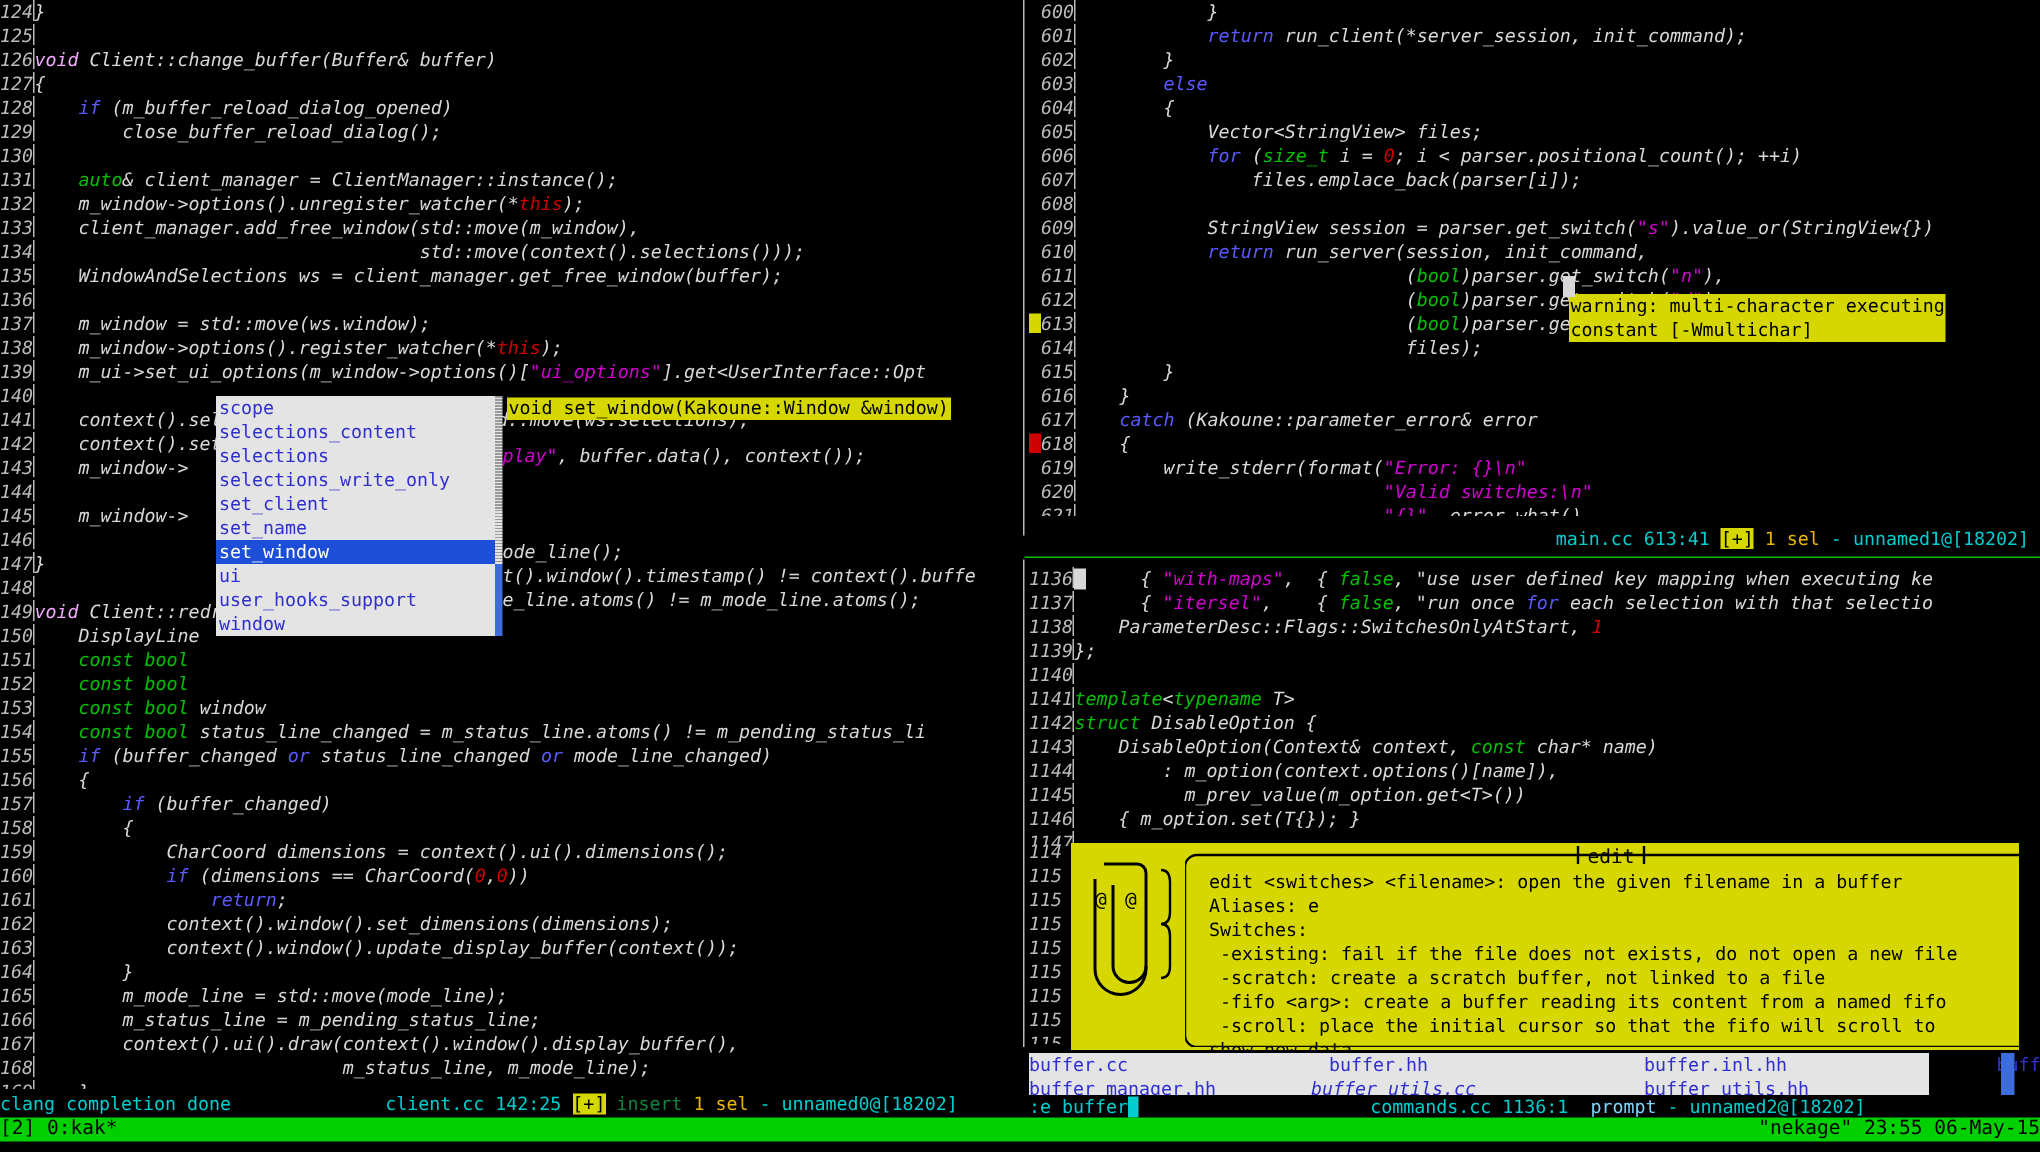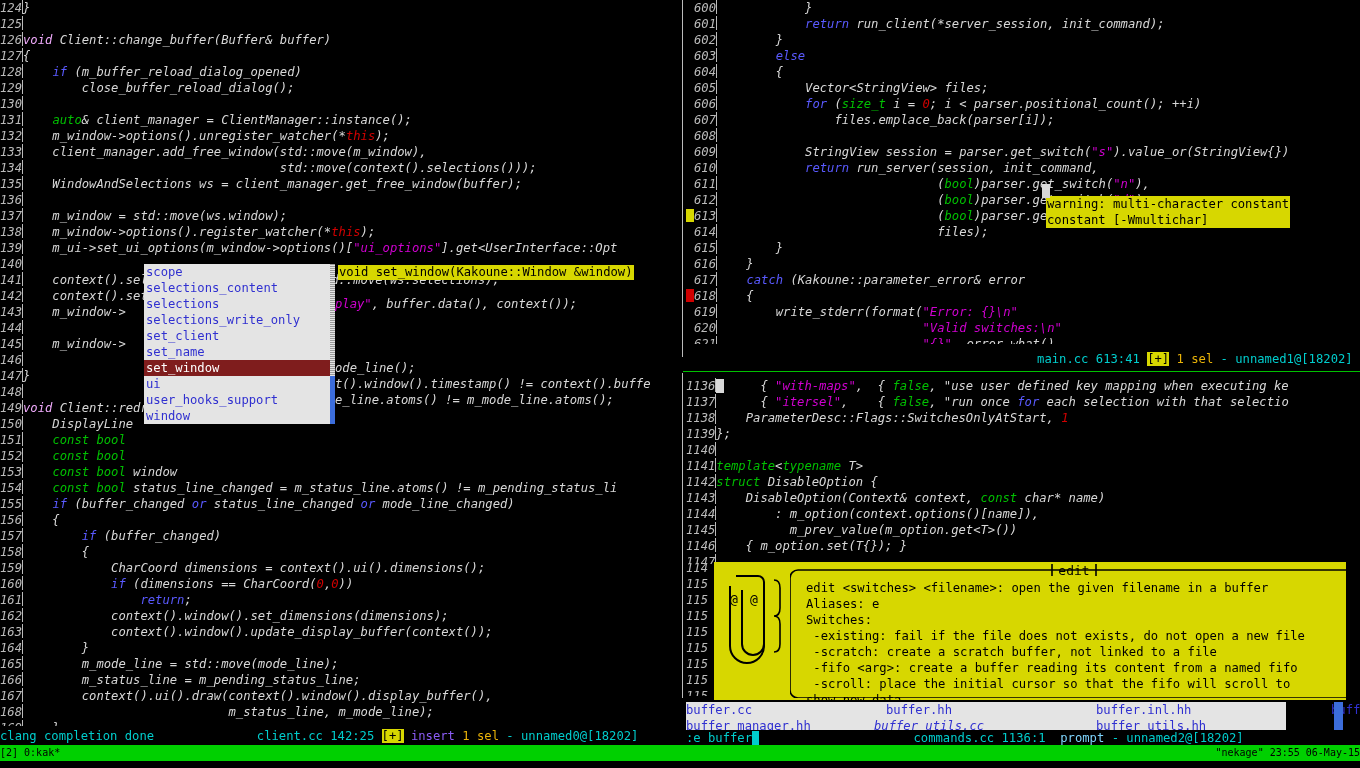--- a/index.html
+++ b/index.html
@@ -20,31 +20,31 @@
   
   .kw    {color:#5a5aff;}       
   .type  {color:#00c000;}       
   .fnkw  {color:#f0abfc;}       
   .str   {color:#d000d0;}       
   .num   {color:#d00000;}       
   .plain {color:#d8d8d8;}
   .cyan  {color:#00cdcd;}
   .blue  {color:#eab308;}
   .yellowtxt{color:#7dd3fc;}
-  .green {color:#8b5cf6;}
+  .green {color:#15803d;}
 
   
   .statusline{position:absolute;height:17px;line-height:17px;background:#000;white-space:pre;}
   .modified{background:#d7d700;color:#000;}
-  .tmuxbar{position:absolute;background:#00d000;color:#000;height:16px;line-height:16px;white-space:pre;font-size:10px;}
+  .tmuxbar{position:absolute;background:#00d000;color:#000;height:16px;line-height:16px;white-space:pre;font-size:13px;}
 
   
   .menu{position:absolute;background:#e4e4e4;}
   .menu .mi{height:16px;line-height:16px;color:#3030d0;padding-left:2px;white-space:pre;}
-  .menu .mi.sel{background:#7f1d1d;color:#ffffff;}
+  .menu .mi.sel{background:#1d4ed8;color:#ffffff;}
   .menuscroll{position:absolute;width:5px;background:#3c6ddb;}
   .menuscrolltrack{position:absolute;width:5px;
      background:repeating-linear-gradient(0deg,#e4e4e4 0 1px,#9a9a9a 1px 2px);}
 
   
   .infobox{position:absolute;background:#d7d700;color:#000;white-space:pre;}
 
   
   .cur{background:#d8d8d8;color:#000;}
   .curcyan{background:#00cdcd;color:#000;}
@@ -82,21 +82,21 @@
     </div>
   <div class="menuscrolltrack" style="left:330px;top:264px;width:5px;height:112px;"></div>
   <div class="menuscroll" style="left:330px;top:376px;width:5px;height:48px;"></div>
 
   <div class="infobox" id="left-sig" style="left:338px;top:265px;height:15px;line-height:15px;padding:0 1px;"><span>void set_window(Kakoune::Window &amp;window)</span></div>
 
   <div class="statusline" id="left-status" style="left:0;top:728px;width:682px;"><span class="cyan">clang completion done</span><span class="plain">              </span><span class="cyan">client.cc 142:25</span><span class="plain"> </span><span class="modified">[+]</span><span class="plain"> </span><span class="green">insert</span><span class="plain"> </span><span class="blue">1 sel</span><span class="plain"> </span><span class="cyan">-</span><span class="plain"> </span><span class="cyan">unnamed0@[18202]</span></div>
 
   <div class="pane" id="rt-pane" style="left:686px;top:0;width:674px;height:344px;"><div class="row"><span style="display:inline-block;width:8px;"></span><span class="ln">600</span><span class="bar"></span><span class="plain">            }</span></div><div class="row"><span style="display:inline-block;width:8px;"></span><span class="ln">601</span><span class="bar"></span><span class="plain">            <span class="kw">return</span> run_client(*server_session, init_command);</span></div><div class="row"><span style="display:inline-block;width:8px;"></span><span class="ln">602</span><span class="bar"></span><span class="plain">        }</span></div><div class="row"><span style="display:inline-block;width:8px;"></span><span class="ln">603</span><span class="bar"></span><span class="plain">        <span class="kw">else</span></span></div><div class="row"><span style="display:inline-block;width:8px;"></span><span class="ln">604</span><span class="bar"></span><span class="plain">        {</span></div><div class="row"><span style="display:inline-block;width:8px;"></span><span class="ln">605</span><span class="bar"></span><span class="plain">            Vector&lt;StringView&gt; files;</span></div><div class="row"><span style="display:inline-block;width:8px;"></span><span class="ln">606</span><span class="bar"></span><span class="plain">            <span class="kw">for</span> (<span class="type">size_t</span> i = <span class="num">0</span>; i &lt; parser.positional_count(); ++i)</span></div><div class="row"><span style="display:inline-block;width:8px;"></span><span class="ln">607</span><span class="bar"></span><span class="plain">                files.emplace_back(parser[i]);</span></div><div class="row"><span style="display:inline-block;width:8px;"></span><span class="ln">608</span><span class="bar"></span><span class="plain"></span></div><div class="row"><span style="display:inline-block;width:8px;"></span><span class="ln">609</span><span class="bar"></span><span class="plain">            StringView session = parser.get_switch(<span class="str">"s"</span>).value_or(StringView{})</span></div><div class="row"><span style="display:inline-block;width:8px;"></span><span class="ln">610</span><span class="bar"></span><span class="plain">            <span class="kw">return</span> run_server(session, init_command,</span></div><div class="row"><span style="display:inline-block;width:8px;"></span><span class="ln">611</span><span class="bar"></span><span class="plain">                              (<span class="type">bool</span>)parser.get_switch(<span class="str">"n"</span>),</span></div><div class="row"><span style="display:inline-block;width:8px;"></span><span class="ln">612</span><span class="bar"></span><span class="plain">                              (<span class="type">bool</span>)parser.get_switch(<span class="str">"d"</span>),</span></div><div class="row"><span style="display:inline-block;width:8px;height:13px;vertical-align:-2px;background:#d7d700;"></span><span class="ln">613</span><span class="bar"></span><span class="plain">                              (<span class="type">bool</span>)parser.get_switch(<span class="str">'uv'</span>),</span></div><div class="row"><span style="display:inline-block;width:8px;"></span><span class="ln">614</span><span class="bar"></span><span class="plain">                              files);</span></div><div class="row"><span style="display:inline-block;width:8px;"></span><span class="ln">615</span><span class="bar"></span><span class="plain">        }</span></div><div class="row"><span style="display:inline-block;width:8px;"></span><span class="ln">616</span><span class="bar"></span><span class="plain">    }</span></div><div class="row"><span style="display:inline-block;width:8px;"></span><span class="ln">617</span><span class="bar"></span><span class="plain">    <span class="kw">catch</span> (Kakoune::parameter_error&amp; error</span></div><div class="row"><span style="display:inline-block;width:8px;height:13px;vertical-align:-2px;background:#d00000;"></span><span class="ln">618</span><span class="bar"></span><span class="plain">    {</span></div><div class="row"><span style="display:inline-block;width:8px;"></span><span class="ln">619</span><span class="bar"></span><span class="plain">        write_stderr(format(<span class="str">"Error: {}\n"</span></span></div><div class="row"><span style="display:inline-block;width:8px;"></span><span class="ln">620</span><span class="bar"></span><span class="plain">                            <span class="str">"Valid switches:\n"</span></span></div><div class="row"><span style="display:inline-block;width:8px;"></span><span class="ln">621</span><span class="bar"></span><span class="plain">                            <span class="str">"{}"</span>, error.what(),</span></div></div>
 
-  <div class="infobox" id="rt-diag" style="left:1046px;top:196px;height:32px;padding:0 1px;"><div style="height:16px;line-height:16px;">warning: multi-character constant</div><div style="height:16px;line-height:16px;">constant [-Wmultichar]</div></div>
+  <div class="infobox" id="rt-diag" style="left:1046px;top:196px;height:32px;padding:0 1px;"><div style="height:16px;line-height:16px;">warning: multi-character executing</div><div style="height:16px;line-height:16px;">constant [-Wmultichar]</div></div>
 
   <div class="statusline" id="rt-status" style="left:686px;top:351px;width:674px;text-align:right;"><span class="cyan">main.cc 613:41</span><span class="plain"> </span><span class="modified">[+]</span><span class="plain"> </span><span class="blue">1 sel</span><span class="plain"> </span><span class="cyan">-</span><span class="plain"> </span><span class="cyan">unnamed1@[18202]</span><span class="plain"> </span></div>
 
   <div class="hsplit" style="left:683px;top:371px;width:677px;height:1px;"></div>
 
   <div class="pane" id="rb-pane" style="left:686px;top:378px;width:674px;height:186px;"><div class="row"><span class="ln">1136</span><span class="bar"></span><span class="plain"><span class="cur"> </span>     { <span class="str">"with-maps"</span>,  { <span class="type">false</span>, "use user defined key mapping when executing ke</span></div><div class="row"><span class="ln">1137</span><span class="bar"></span><span class="plain">      { <span class="str">"itersel"</span>,    { <span class="type">false</span>, "run once <span class="kw">for</span> each selection with that selectio</span></div><div class="row"><span class="ln">1138</span><span class="bar"></span><span class="plain">    ParameterDesc::Flags::SwitchesOnlyAtStart, <span class="num">1</span></span></div><div class="row"><span class="ln">1139</span><span class="bar"></span><span class="plain">};</span></div><div class="row"><span class="ln">1140</span><span class="bar"></span><span class="plain"></span></div><div class="row"><span class="ln">1141</span><span class="bar"></span><span class="plain"><span class="type">template</span>&lt;<span class="type">typename</span> T&gt;</span></div><div class="row"><span class="ln">1142</span><span class="bar"></span><span class="plain"><span class="type">struct</span> DisableOption {</span></div><div class="row"><span class="ln">1143</span><span class="bar"></span><span class="plain">    DisableOption(Context&amp; context, <span class="type">const</span> char* name)</span></div><div class="row"><span class="ln">1144</span><span class="bar"></span><span class="plain">        : m_option(context.options()[name]),</span></div><div class="row"><span class="ln">1145</span><span class="bar"></span><span class="plain">          m_prev_value(m_option.get&lt;T&gt;())</span></div><div class="row"><span class="ln">1146</span><span class="bar"></span><span class="plain">    { m_option.set(T{}); }</span></div><div class="row"><span class="ln">1147</span><span class="bar"></span><span class="plain"></span></div></div>
 
   <div class="pane" id="rb-gutter" style="left:686px;top:560px;width:40px;height:136px;"><div class="row ln">114</div><div class="row ln">115</div><div class="row ln">115</div><div class="row ln">115</div><div class="row ln">115</div><div class="row ln">115</div><div class="row ln">115</div><div class="row ln">115</div><div class="row ln">115</div></div>
 
   <div class="infobox" id="rb-doc" style="left:714px;top:562px;width:632px;height:138px;"><div style="position:relative;width:100%;height:100%;"><svg style="position:absolute;left:10px;top:4px;" width="60" height="110" viewBox="0 0 60 110">

